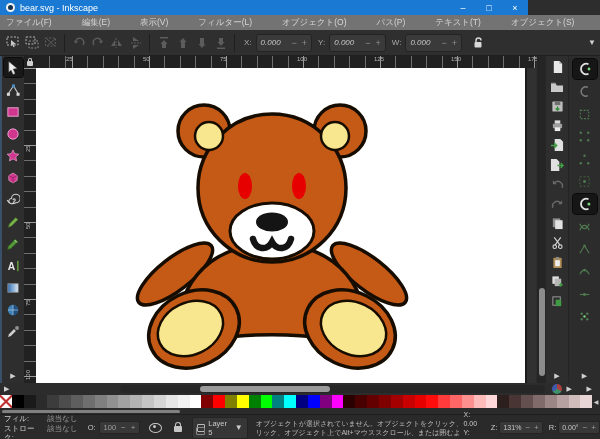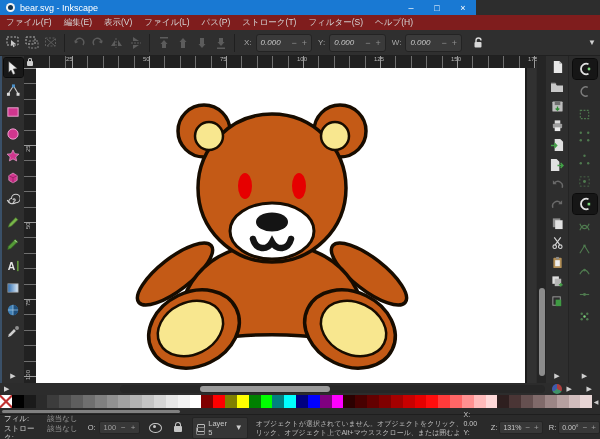--- a/index.html
+++ b/index.html
@@ -1,31 +1,31 @@
 <!DOCTYPE html>
 <html style="--c-titlebar: #1979d3; --c-bear_body: #c45a16; --c-bear_outline: #170c00; --c-bear_inner: #f8e78f; --c-bear_eye: #e60000; --c-bear_muzzle: #ffffff; --c-bear_nose: #141414; --c-tool_pink: #d0368e; --c-accent_green: #43a047;"><head>
 <meta charset="utf-8">
 <style>
   html,body{margin:0;padding:0;background:#222;}
   .app{position:relative;width:600px;height:439px;background:#2d2d2d;overflow:hidden;
        font-family:"Liberation Sans",sans-serif;color:#ddd;-webkit-font-smoothing:antialiased;}
   .abs{position:absolute;}
 
   
-  .titlebar{left:0;top:0;width:476px;height:15px;background:var(--c-titlebar,#1979d3);
+  .titlebar{left:0;top:0;width:528px;height:15px;background:var(--c-titlebar,#1979d3);
     display:flex;align-items:center;font-size:9px;color:#fff;}
   .tb-logo{width:9px;height:9px;border-radius:50%;background:#f2f2f2;margin:0 5px 0 6px;position:relative;}
   .tb-logo::after{content:"";position:absolute;left:2px;top:2px;width:5px;height:5px;border-radius:50%;background:#16324a;}
   .tb-title{flex:0 0 auto;}
   .tb-sp{flex:1;}
   .tb-btn{width:26px;height:15px;display:flex;align-items:center;justify-content:center;font-size:9px;color:#fff;}
 
   
-  .menubar{left:0;top:15px;width:600px;height:15px;background:#7f1d1d;display:flex;align-items:center;
-    font-size:8.5px;color:#d6d6d6;border-bottom:1px solid #1d1d1d;}
+  .menubar{left:0;top:15px;width:600px;height:15px;background:#737373;display:flex;align-items:center;
+    font-size:8.5px;color:#d6d6d6;border-bottom:1px solid #1d1d1d;gap:18px;}
   .mitem{padding:0 6px;line-height:15px;white-space:nowrap;}
 
   
   .toolctrl{left:0;top:30px;width:600px;height:26px;background:#2f2f2f;border-bottom:1px solid #202020;
     display:flex;align-items:center;gap:2px;padding:0 4px;box-sizing:border-box;}
   .tc-ic{width:17px;height:17px;display:flex;align-items:center;justify-content:center;flex:0 0 auto;}
   .sep{width:1px;height:18px;background:#1f1f1f;margin:0 3px;flex:0 0 auto;}
   .spinlbl{font-size:8px;color:#aaa;margin:0 2px 0 4px;}
   .spin{display:flex;align-items:center;background:#3a3a3a;border:1px solid #232323;border-radius:3px;
     height:16px;font-size:8px;color:#c9c9c9;padding:0 4px;gap:5px;}
@@ -127,24 +127,25 @@
     <span class="tb-sp"></span>
     <span class="tb-btn">–</span>
     <span class="tb-btn">□</span>
     <span class="tb-btn">×</span>
   </div>
 
   <div class="abs menubar">
     <span class="mitem">ファイル(F)</span>
     <span class="mitem">編集(E)</span>
     <span class="mitem">表示(V)</span>
-    <span class="mitem">ファイル(L)</span>
+    <span class="mitem">フィルター(L)</span>
+    <span class="mitem">オブジェクト(O)</span>
     <span class="mitem">パス(P)</span>
-    <span class="mitem">ストローク(T)</span>
-    <span class="mitem">フィルター(S)</span>
+    <span class="mitem">テキスト(T)</span>
+    <span class="mitem">オブジェクト(S)</span>
     <span class="mitem">ヘルプ(H)</span>
   </div>
 
   <div class="abs toolctrl">
     <span class="tc-ic">
       <svg width="14" height="14" viewBox="0 0 14 14">
           <rect x="1" y="1" width="11" height="8" fill="none" stroke="#b5b5b5" stroke-dasharray="2 1.5"></rect>
           <path d="M5 4l5 4-2.4.3 1 2.4-1.2.5-1-2.4L5 10z" fill="#c9c9c9"></path>
         </svg>
     </span>

